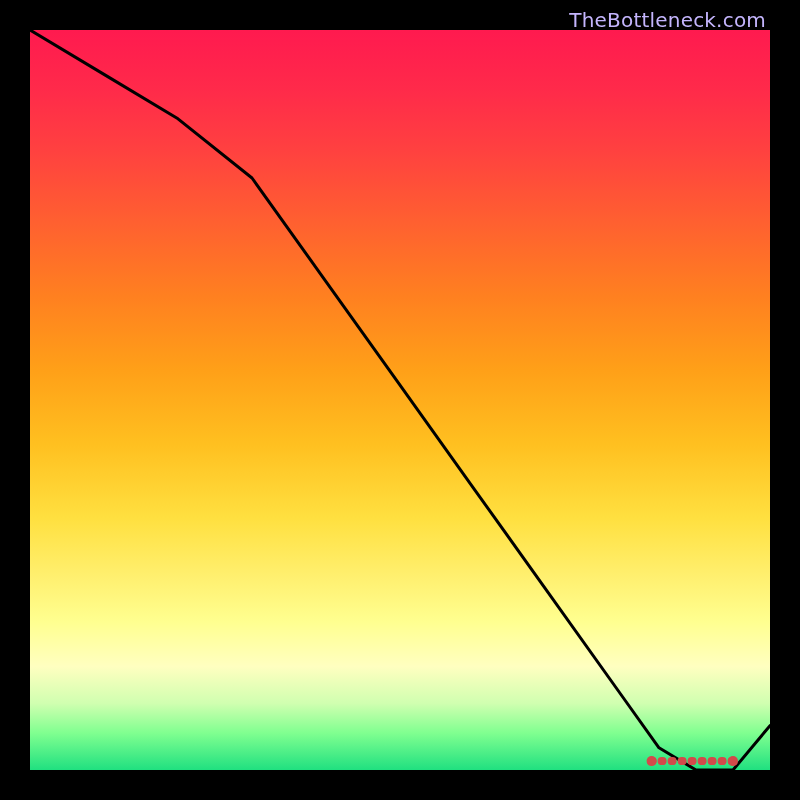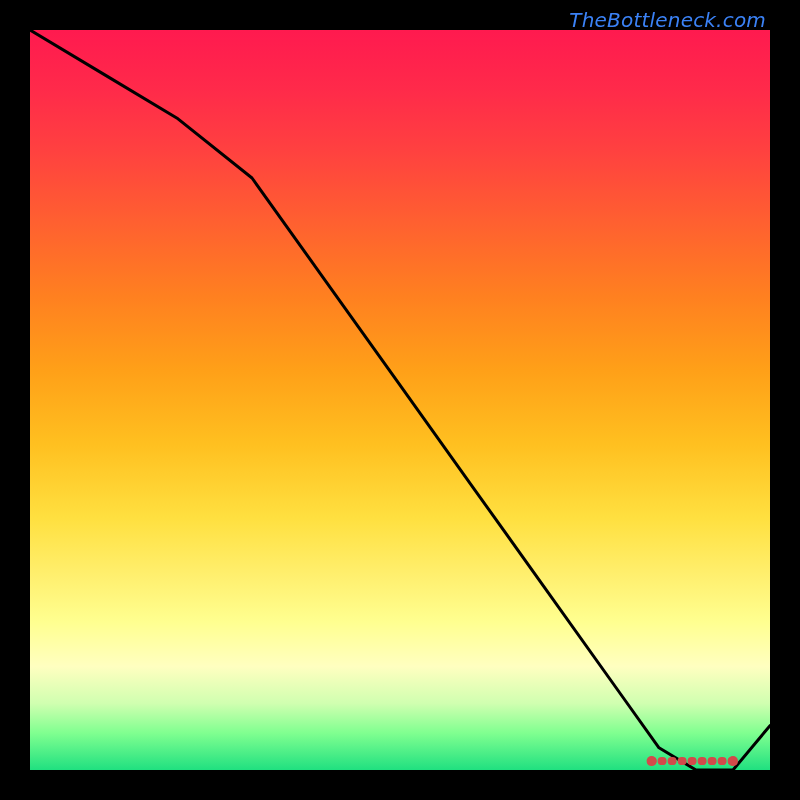--- a/index.html
+++ b/index.html
@@ -23,23 +23,22 @@
       #ffffc0 86%,
       #d0ffb0 91%,
       #80ff90 95%,
       #20e080 100%);
   }
   .attrib {
     position: absolute;
     top: 8px; right: 34px;
     font-family: "DejaVu Sans", Arial, sans-serif;
     font-size: 20px;
-    color: #3b82f6;
+    color: #c4b5fd;
     letter-spacing: 0.2px;
-    font-style: italic;
   }
   svg.curve { position: absolute; left: 30px; top: 30px; width: 740px; height: 740px; }
   svg.marker { position: absolute; left: 30px; top: 30px; width: 740px; height: 740px; }
 </style>
 </head>
 <body>
 
 <div class="wrap">
   <div class="plot"></div>
 

